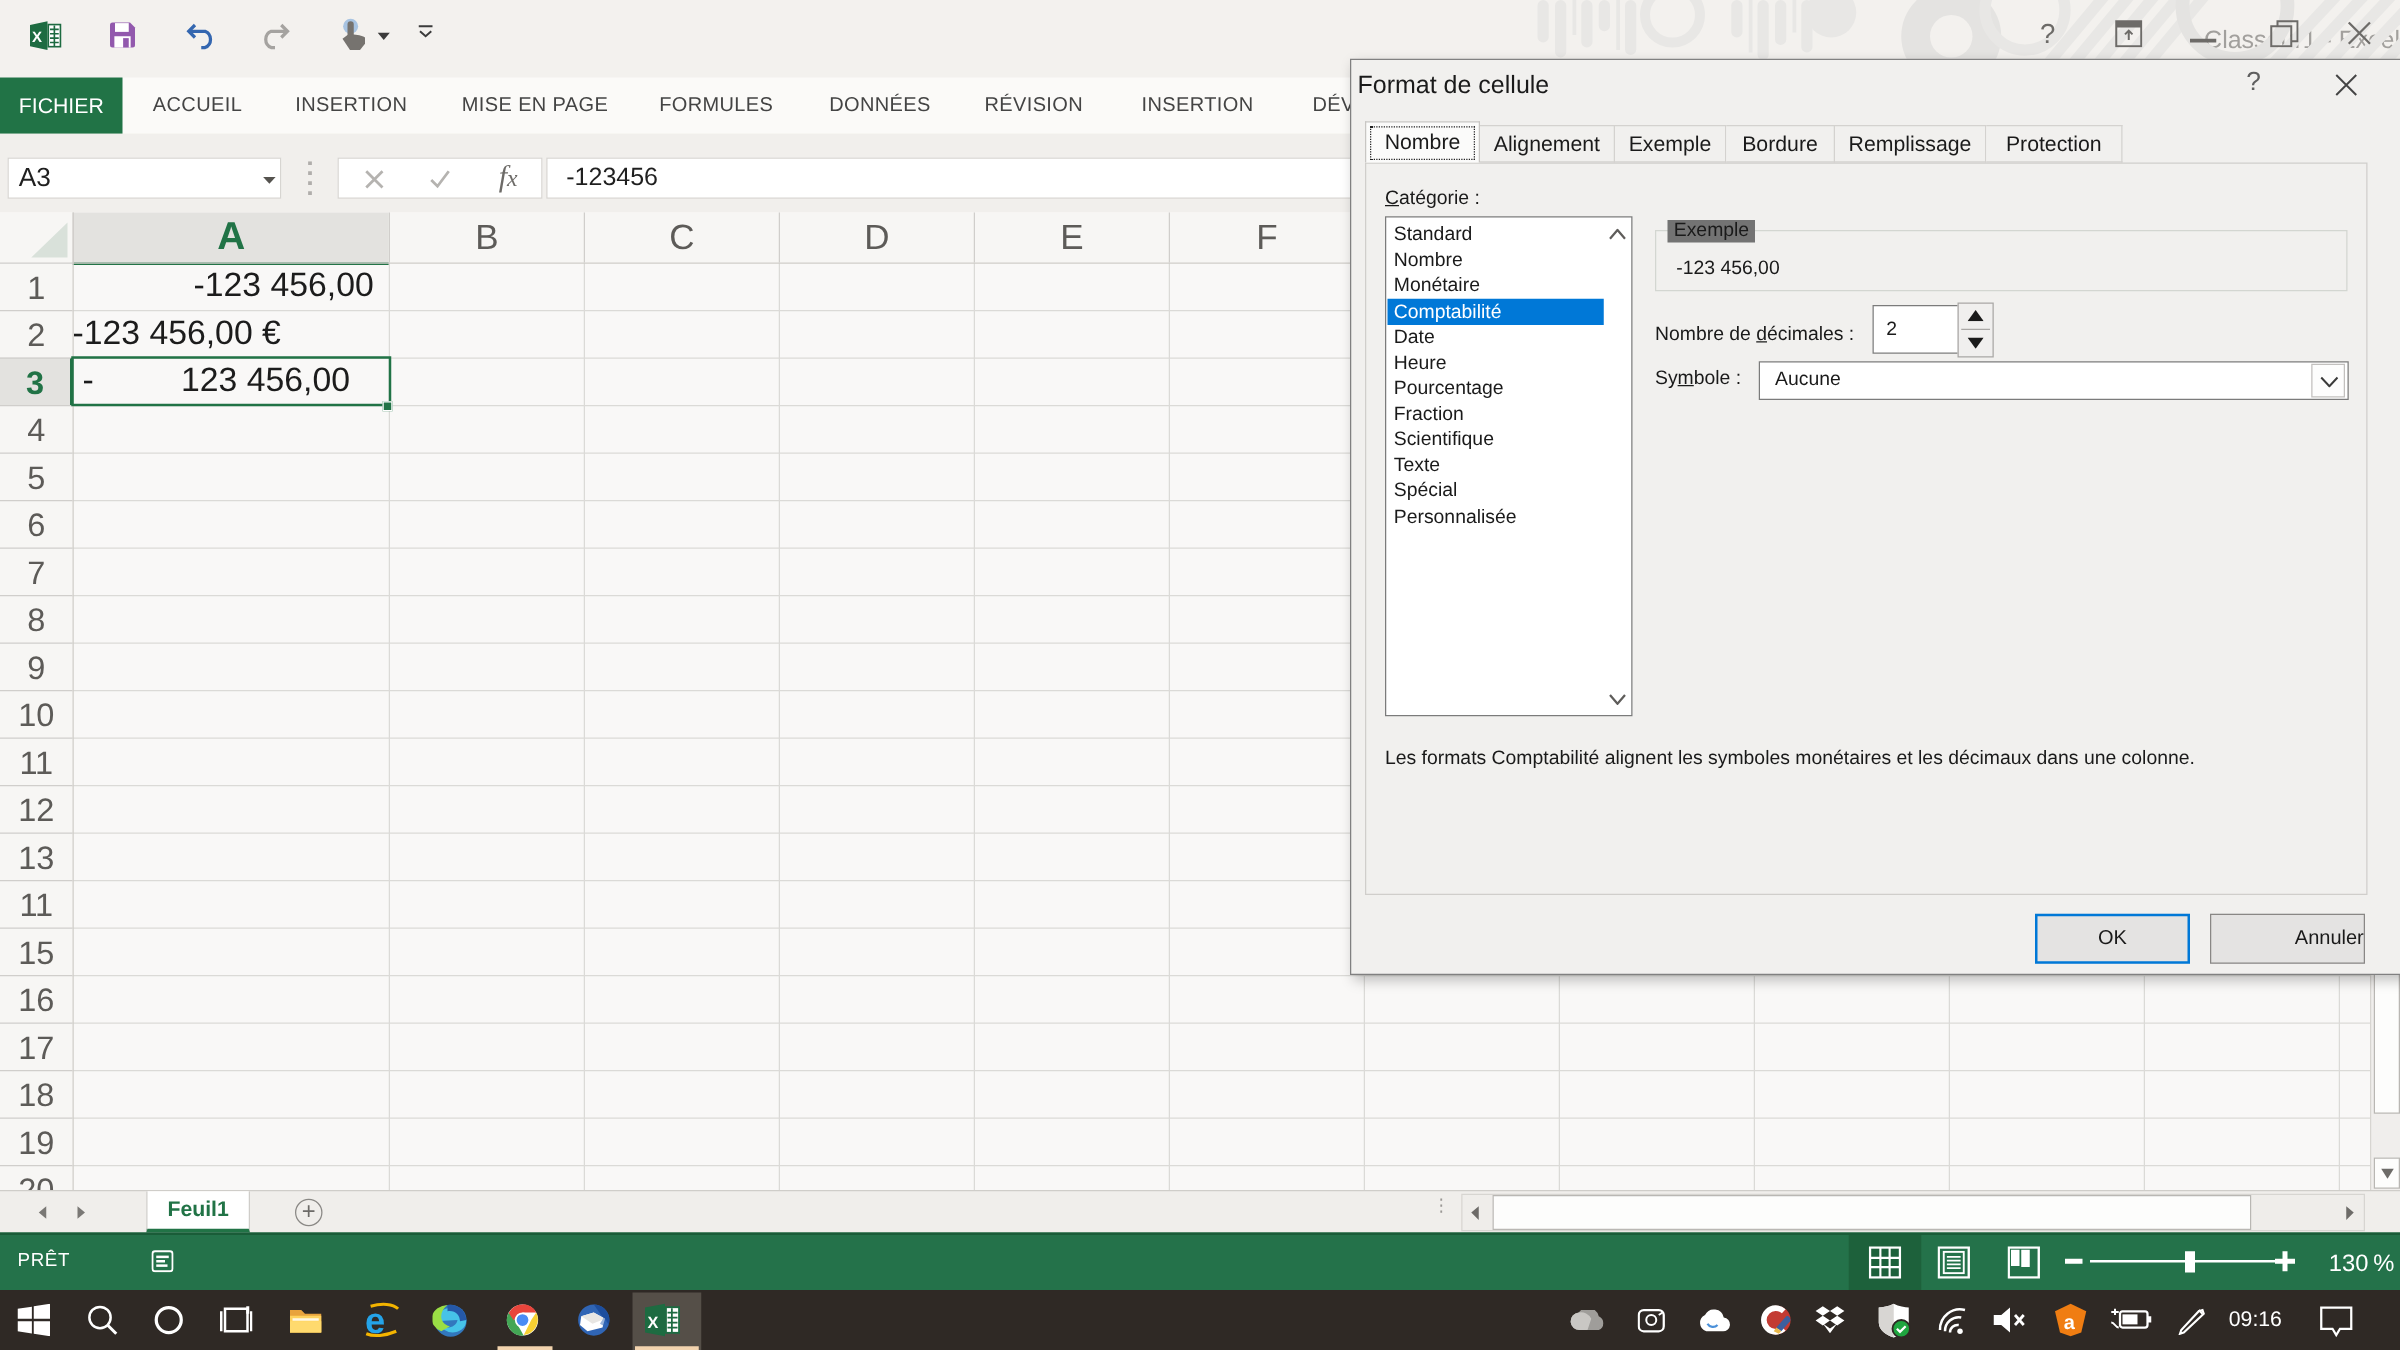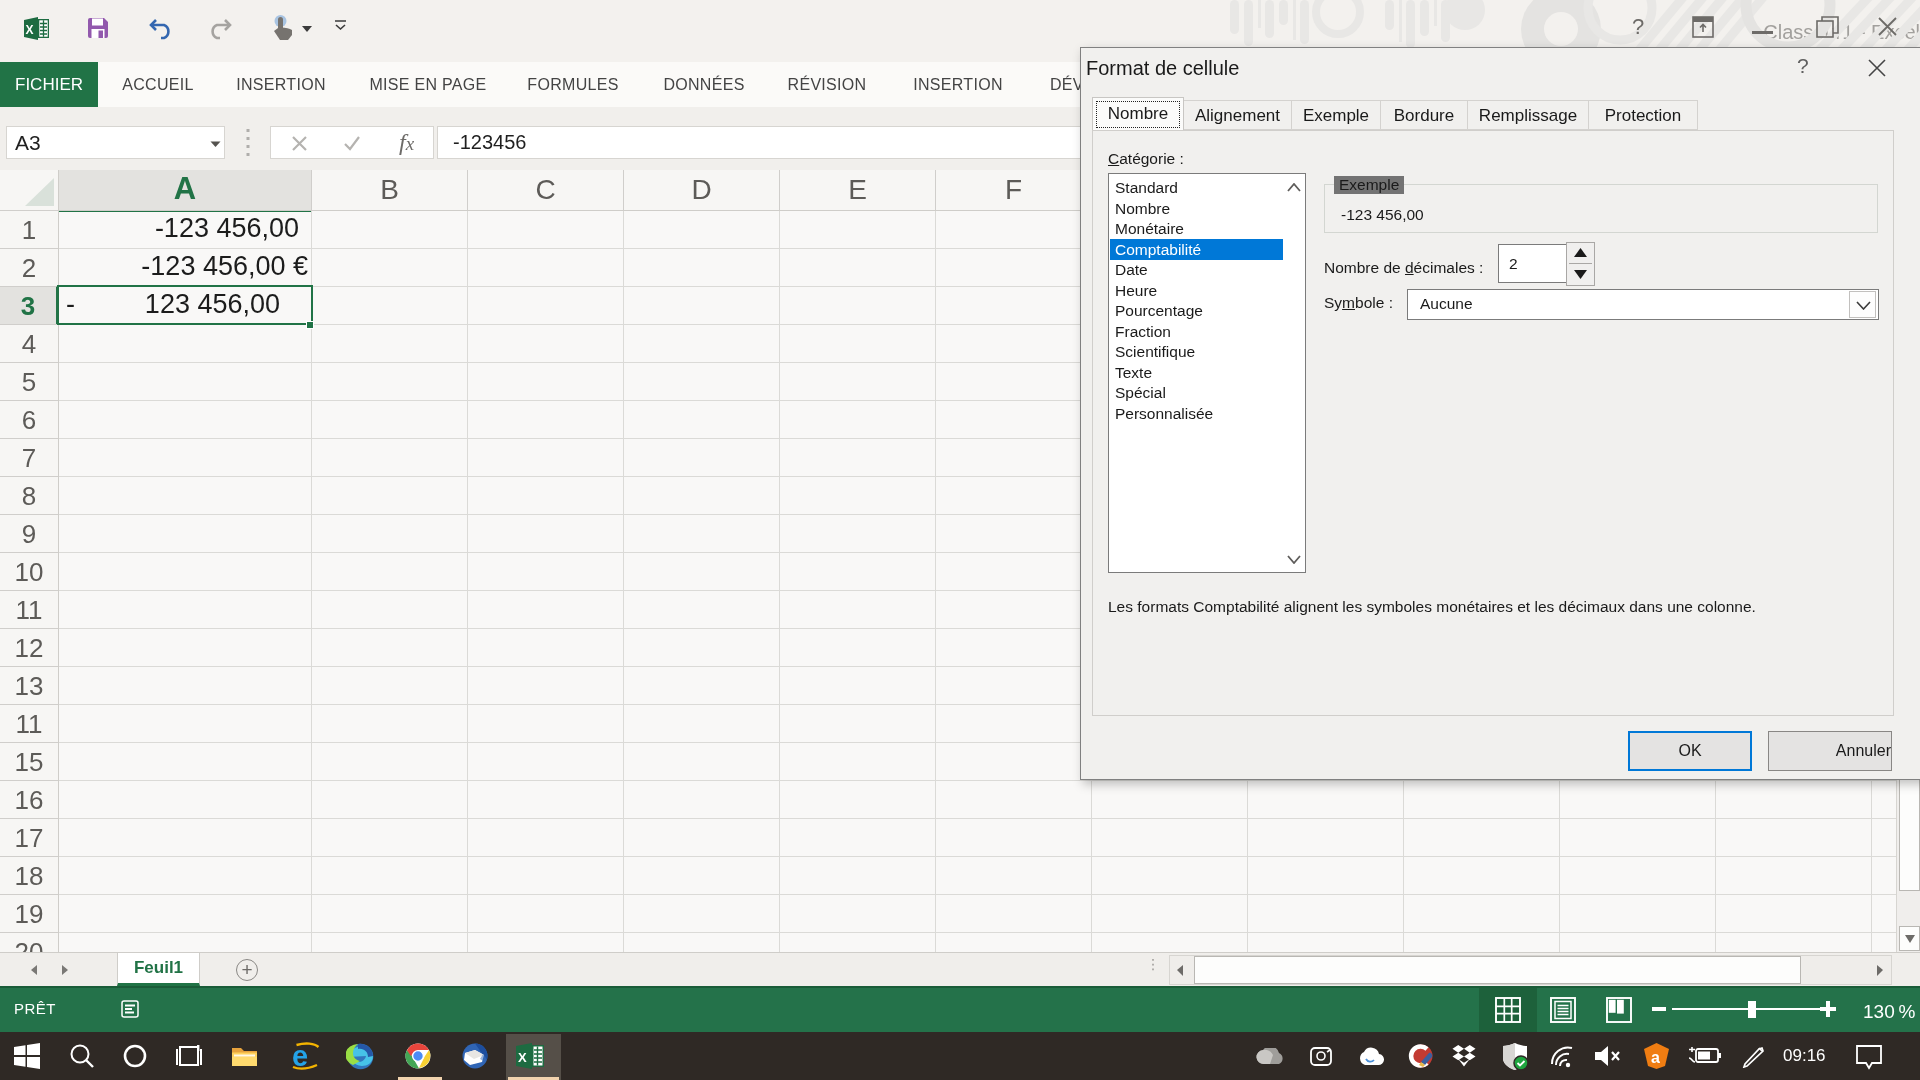--- a/index.html
+++ b/index.html
@@ -235,21 +235,21 @@
   <div class="abs hline" style="top:572px"></div>
   <div class="abs hline" style="top:610px"></div>
   <div class="abs hline" style="top:648px"></div>
   <div class="abs hline" style="top:686px"></div>
   <div class="abs hline" style="top:724px"></div>
   <div class="abs hline" style="top:762px"></div>
   <div class="abs hline" style="top:800px"></div>
   <div class="abs" style="left:58px;right:0;top:40px;height:1px;background:#cfcdc9"></div>
   <div class="abs" style="left:58px;top:0;bottom:0;width:1px;background:#cfcdc9"></div>
   <div class="abs cellnum" style="left:58px;width:241px;top:43px;text-align:right">-123 456,00</div>
-  <div class="abs cellnum" style="left:58px;width:250px;top:81px;text-align:right">-123 456,00 €</div>
+  <div class="abs cellnum" style="left:58px;width:250px;top:81px;">-123 456,00 €</div>
   <div class="abs" style="left:57px;top:115px;width:256px;height:40px;border:2px solid #217346"></div>
   <div class="abs cellnum" style="left:66px;top:119px">-</div>
   <div class="abs cellnum" style="left:58px;width:222px;top:119px;text-align:right">123 456,00</div>
   <div class="abs" style="left:306px;top:151px;width:8px;height:8px;background:#217346;border:1px solid #fff"></div>
 </div>
 
 <div class="abs" id="sheetbar">
   <svg class="abs" style="left:27px;top:10px" width="14" height="14">
       <path d="M10 2 L4 7 L10 12 Z" fill="#7a7875"></path>
     </svg>

